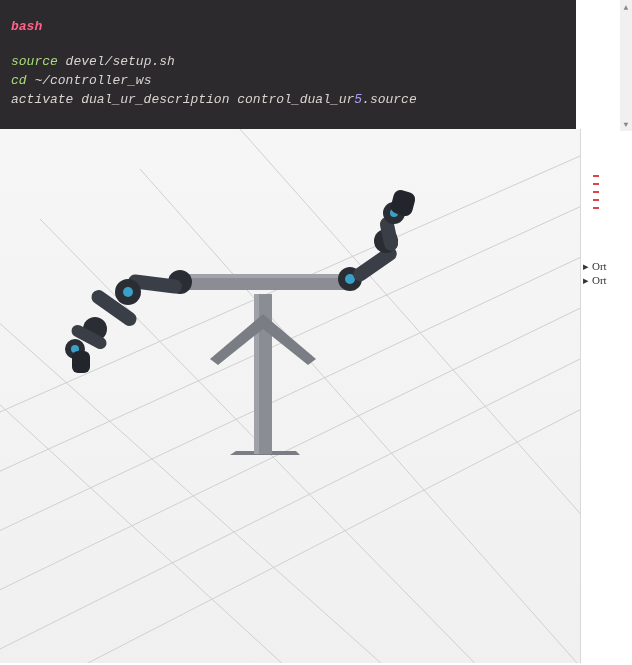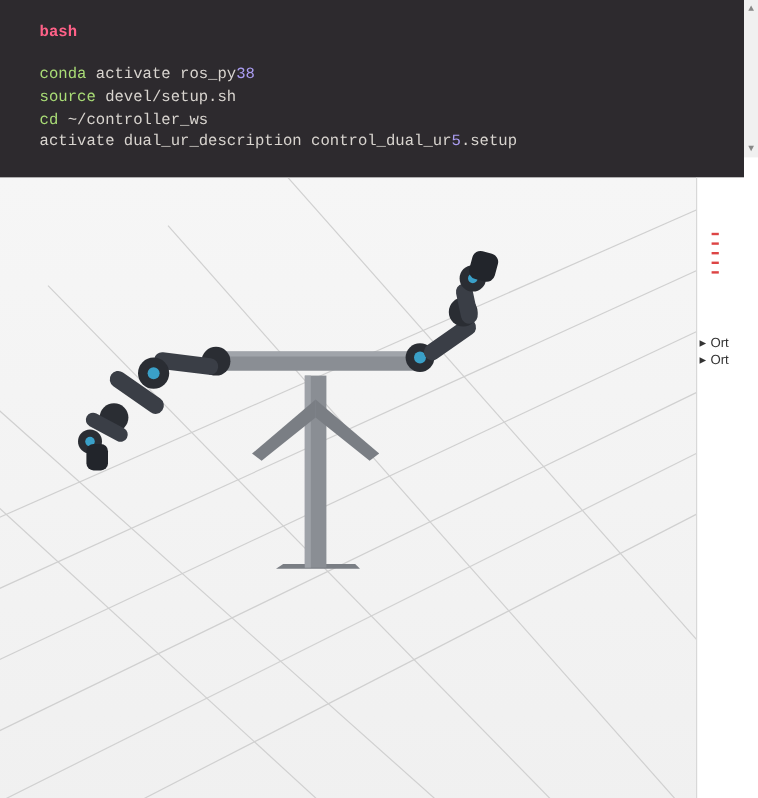--- a/index.html
+++ b/index.html
@@ -10,24 +10,25 @@
     font-size: 13px;
     background: #fff;
     overflow: hidden;
     position: relative;
   }
 
   
   .code-block {
     background: #2d2a2e;
     color: #d8d4cf;
-    padding: 18px 15px 20px 33px;
+    padding: 18px 15px 20px 11px;
     position: relative;
-    width: 620px;
+    width: 576px;
     line-height: 1.45;
+    font-style: italic;
   }
   .lang-tag { color: #ff6188; font-weight: bold; margin-bottom: 16px; }
   .code-line { white-space: pre; }
   .tok-cmd   { color: #a9dc76; }
   .tok-num   { color: #ab9df2; }
   .tok-text  { color: #d8d4cf; }
 
   .scrollbar {
     position: absolute;
     right: 0; top: 0;
@@ -75,33 +76,32 @@
   .side-panel .tick-col {
     position: absolute; top: 40px; left: 12px;
   }
   .red-tick { width: 6px; height: 2px; background: #d44; margin: 6px 0; }
   .side-panel .tree {
     position: absolute; top: 130px; left: 2px;
     color: #333;
     white-space: nowrap;
     font-family: sans-serif;
   }
-  .tree-row { margin: 1px 0; }
+  .tree-row { margin: 1px 0; font-family: Liberation Serif, serif; }
   .tri { display: inline-block; width: 9px; }
 </style>
 </head>
 <body>
 
 <div class="code-block">
   <div class="lang-tag">bash</div>
   <div id="code-lines">
-      <div class="code-line"><span class="tok-cmd">conda</span><span class="tok-text"> activate ros_py</span><span class="tok-num">38</span></div>
       <div class="code-line"><span class="tok-cmd">source</span><span class="tok-text"> devel/setup.sh</span></div>
       <div class="code-line"><span class="tok-cmd">cd</span><span class="tok-text"> ~/controller_ws</span></div>
-      <div class="code-line"><span class="tok-text">activate dual_ur_description control_dual_ur</span><span class="tok-num">5</span><span class="tok-text">.setup</span></div>
+      <div class="code-line"><span class="tok-text">activate dual_ur_description control_dual_ur</span><span class="tok-num">5</span><span class="tok-text">.source</span></div>
     </div>
 </div>
 <div class="scrollbar">
   <div class="scroll-btn">▲</div>
   <div class="scroll-btn">▼</div>
 </div>
 
 <div class="viewport">
   <div class="scene">
 

